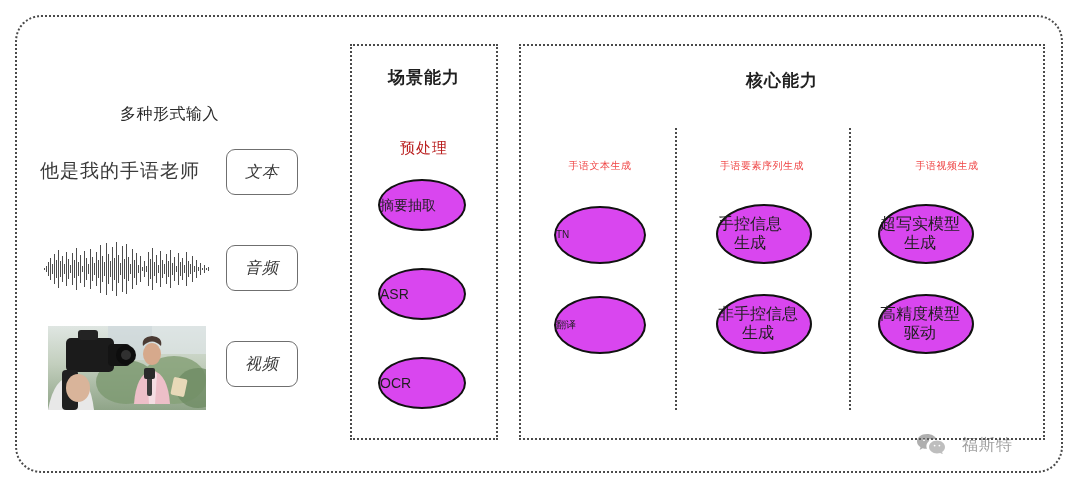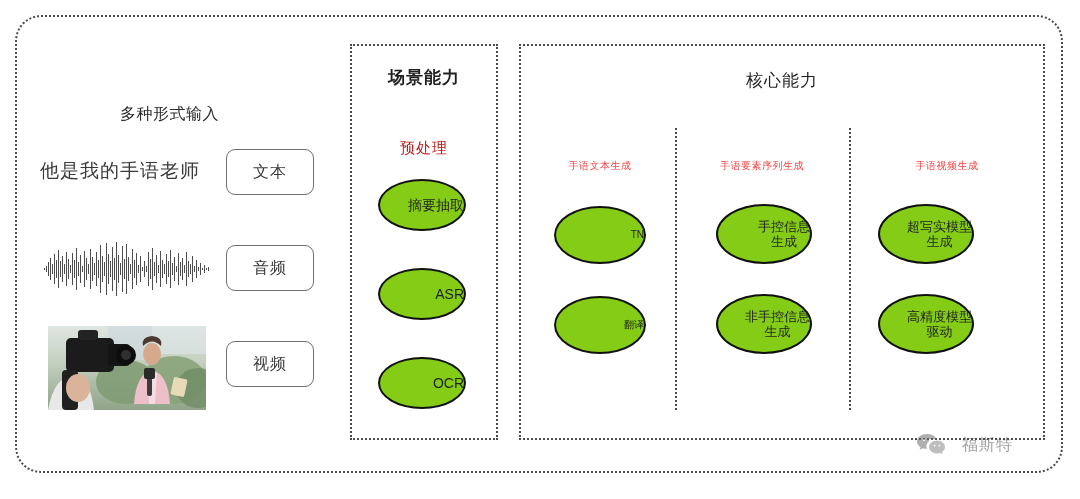--- a/index.html
+++ b/index.html
@@ -84,31 +84,32 @@
     height: 84px;
     overflow: hidden;
     background: #cfd6cc;
   }
   #video-thumb svg { display:block; }
 
   
   .pill {
     position: absolute;
     box-sizing: border-box;
-    width: 88px;
+    width: 72px;
     height: 46px;
     border: 1.6px solid #6f6f6f;
     border-radius: 9px;
     background: #ffffff;
     display: flex;
     align-items: center;
     justify-content: center;
     font-size: 16px;
     letter-spacing: 1px;
     color: #3a3a3a;
+    font-style: italic;
   }
   #pill-text  { left: 226px; top: 149px; }
   #pill-audio { left: 226px; top: 245px; }
   #pill-video { left: 226px; top: 341px; }
 
   
   #scene-panel {
     left: 350px;
     top: 44px;
     width: 148px;
@@ -144,21 +145,21 @@
     width: 526px;
     height: 396px;
   }
   #core-title {
     position: absolute;
     left: 519px;
     top: 69px;
     width: 526px;
     text-align: center;
     font-size: 17px;
-    font-weight: normal;
+    font-weight: bold;
     letter-spacing: 1px;
     color: #1f1f1f;
   }
   .col-divider {
     position: absolute;
     top: 128px;
     width: 0;
     height: 282px;
     border-left: 2px dotted #4a4a4a;
   }
@@ -177,31 +178,31 @@
   #col-header-0 { left: 527px; width: 146px; }
   #col-header-1 { left: 677px; width: 170px; }
   #col-header-2 { left: 851px; width: 192px; }
 
   
   .oval {
     position: absolute;
     box-sizing: border-box;
     border: 2.4px solid #111111;
     border-radius: 50%;
-    background: #84cc16;
+    background: #d946ef;
     display: flex;
     align-items: center;
-    justify-content: flex-end;
+    justify-content: flex-start;
     text-align: center;
     line-height: 1.18;
     color: #1f1f1f;
   }
   .oval-sm { width: 88px; height: 52px; font-size: 14px; }
   .oval-md { width: 92px; height: 58px; font-size: 10px; }
-  .oval-lg { width: 96px; height: 60px; font-size: 13px; }
+  .oval-lg { width: 96px; height: 60px; font-size: 16px; }
 
   
   #oval-scene-0 { left: 378px; top: 179px; }
   #oval-scene-1 { left: 378px; top: 268px; }
   #oval-scene-2 { left: 378px; top: 357px; }
 
   
   #oval-c0-0 { left: 554px; top: 206px; }
   #oval-c0-1 { left: 554px; top: 296px; }
   

